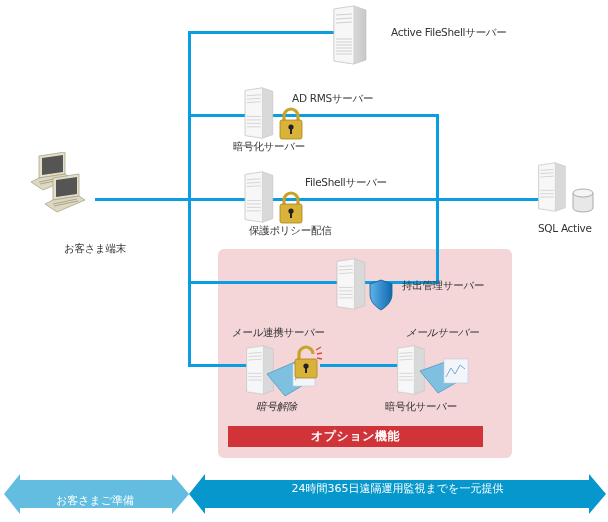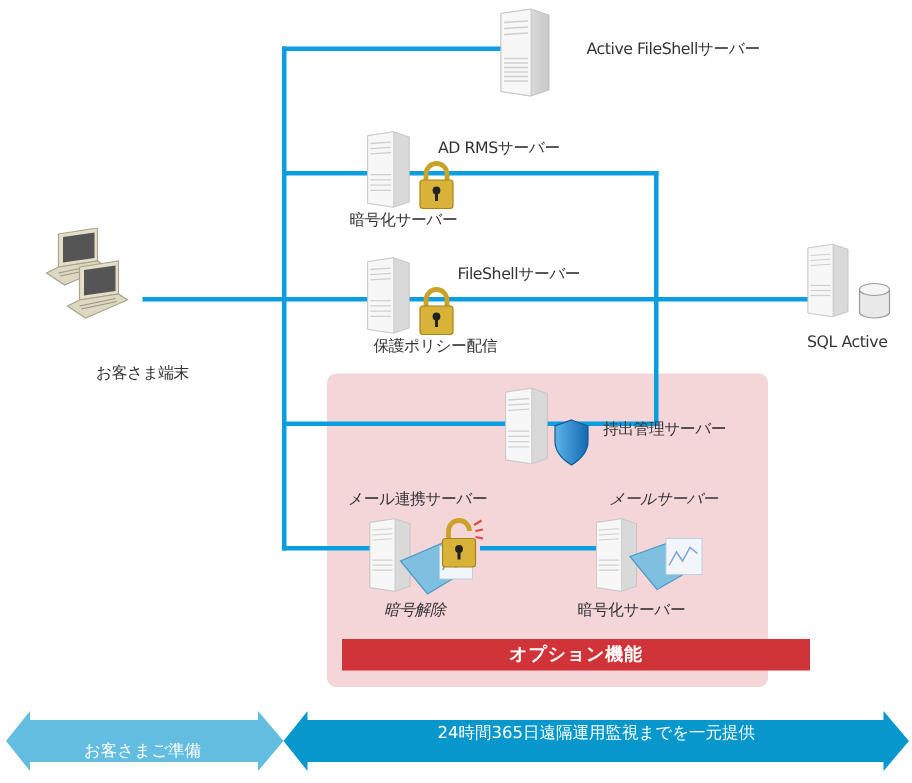--- a/index.html
+++ b/index.html
@@ -3,21 +3,21 @@
 <meta charset="utf-8">
 <style>
   html, body { margin:0; padding:0; background:#ffffff; }
   body { width:608px; height:522px; position:relative; overflow:hidden;
          font-family:"DejaVu Sans", "Liberation Sans", sans-serif; color:#333; }
   .abs { position:absolute; }
   .lbl { position:absolute; font-size:10.5px; white-space:nowrap; color:#333; letter-spacing:-0.3px; }
   .line { position:absolute; background:#0a9de0; }
   .pink { position:absolute; left:218px; top:249px; width:294px; height:209px;
           background:#f4d6d8; border-radius:6px; }
-  .redbar { position:absolute; left:228px; top:426px; width:312px; height:21px;
+  .redbar { position:absolute; left:228px; top:426px; width:255px; height:21px;
             background:#d13438; color:#fff; font-weight:bold; font-size:12px;
             display:flex; align-items:center; justify-content:center; letter-spacing:0.5px; }
   .arrow-text { position:absolute; color:#fff; font-size:11px; display:flex; align-items:center; justify-content:center; }
 </style>
 </head>
 <body>
 
 <div class="pink"></div>
 
 <div class="line" style="left:188px; top:31px; width:3px; height:336px;"></div>

